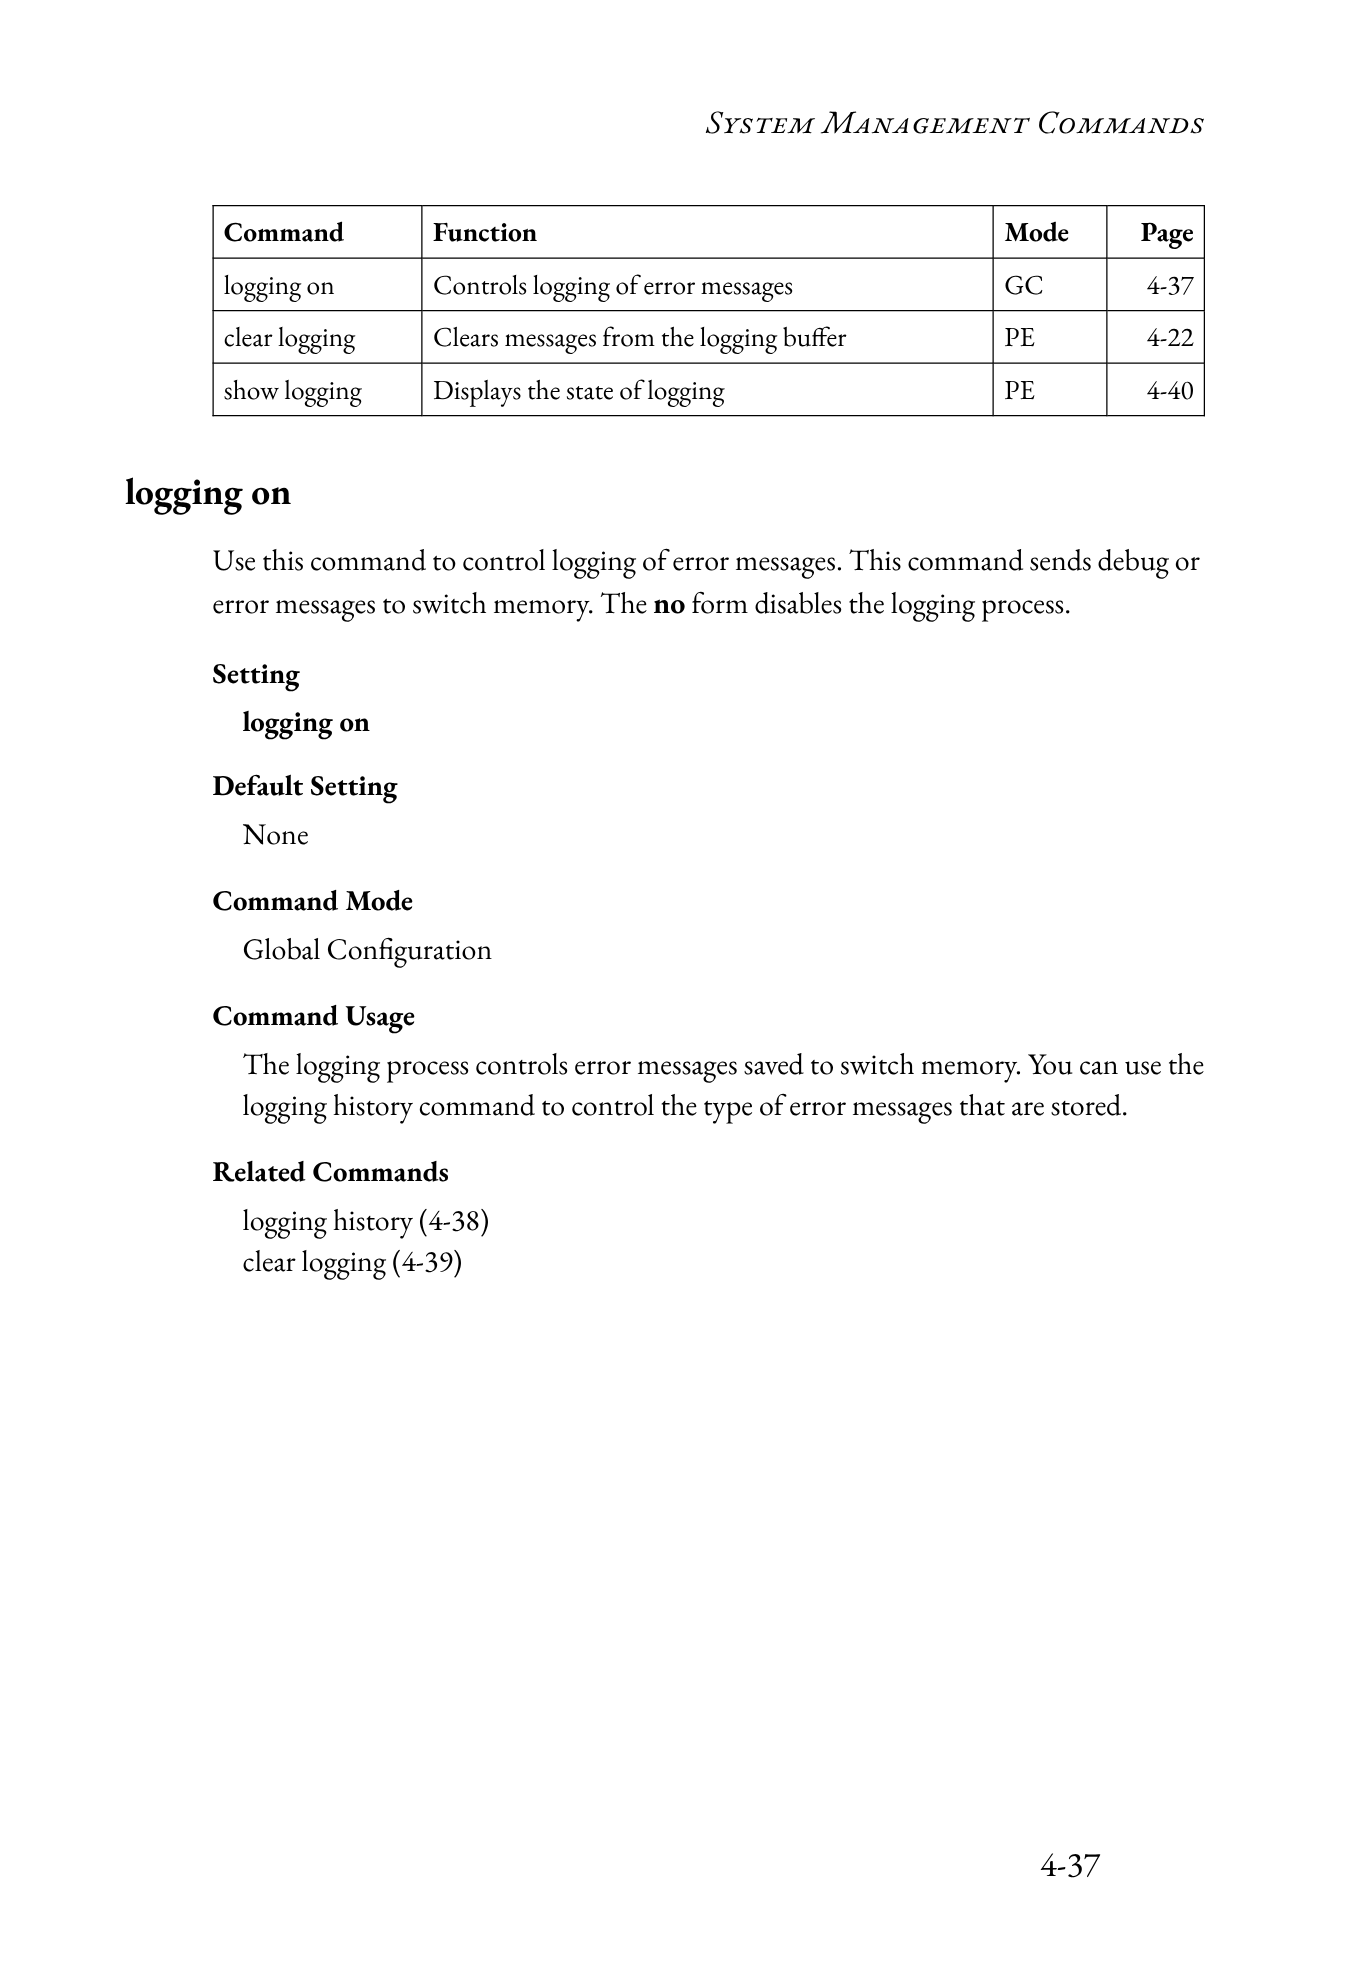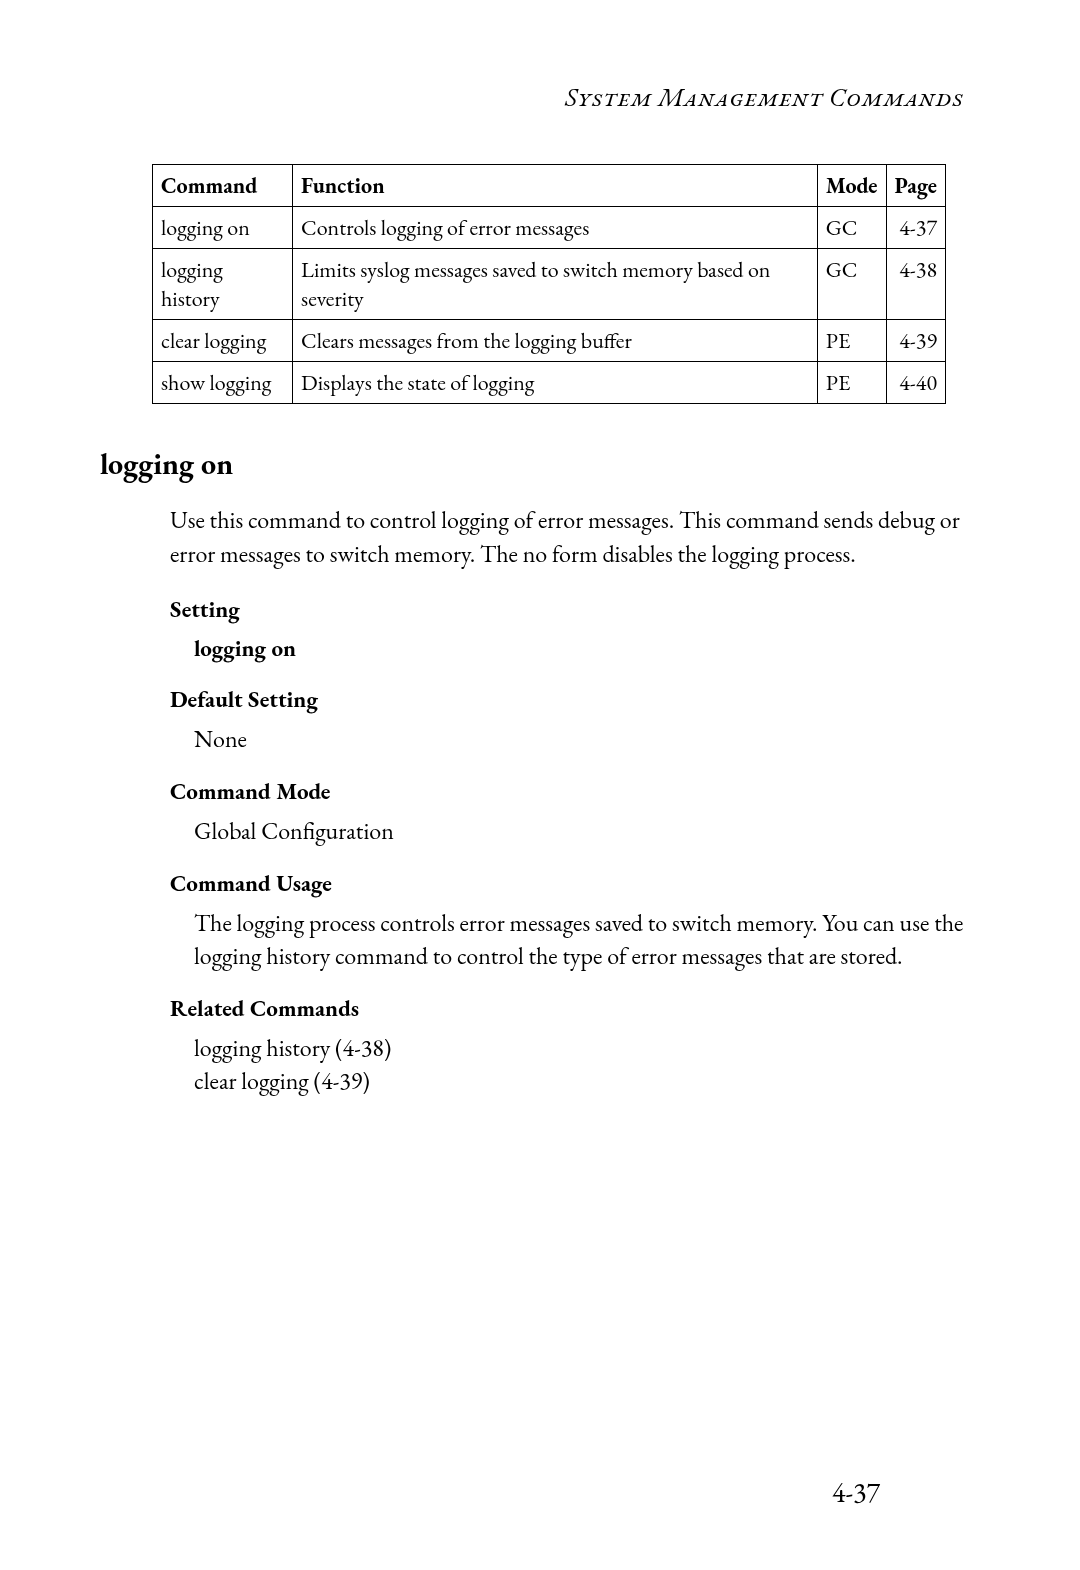--- a/index.html
+++ b/index.html
@@ -29,21 +29,21 @@
     font-weight: bold;
     margin: 0 0 24px 0;
   }
   h2.subsection {
     font-size: 30px;
     font-weight: bold;
     margin: 40px 0 20px 0;
   }
   table.cmd-table {
     border-collapse: collapse;
-    margin-left: 52px;
+    margin-left: 70px;
     margin-bottom: 10px;
     font-size: 22px;
     width: calc(100% - 70px);
   }
   table.cmd-table th, table.cmd-table td {
     border: 1px solid #000;
     padding: 6px 8px;
     text-align: left;
     vertical-align: top;
   }
@@ -55,21 +55,21 @@
   }
   .body-indent {
     margin-left: 70px;
   }
   p.intro {
     font-size: 24px;
     line-height: 1.4;
     margin: 0 0 24px 0;
   }
   p.intro .bold-inline {
-    font-weight: normal;
+    font-weight: bold;
   }
   .label {
     font-weight: bold;
     font-size: 23px;
     margin: 20px 0 8px 0;
   }
   .indent2 {
     margin-left: 24px;
     font-size: 24px;
     line-height: 1.4;
@@ -112,30 +112,24 @@
       </tr>
     </thead>
     <tbody>
       <tr>
         <td>logging on</td>
         <td>Controls logging of error messages</td>
         <td>GC</td>
         <td class="page-cell">4-37</td>
       </tr>
       <tr>
-        <td>logging history</td>
-        <td>Limits syslog messages saved to switch memory based on severity</td>
-        <td>GC</td>
-        <td class="page-cell">4-38</td>
-      </tr>
-      <tr>
         <td>clear logging</td>
         <td>Clears messages from the logging buffer</td>
         <td>PE</td>
-        <td class="page-cell">4-39</td>
+        <td class="page-cell">4-22</td>
       </tr>
       <tr>
         <td>show logging</td>
         <td>Displays the state of logging</td>
         <td>PE</td>
         <td class="page-cell">4-40</td>
       </tr>
     </tbody>
   </table>
 

